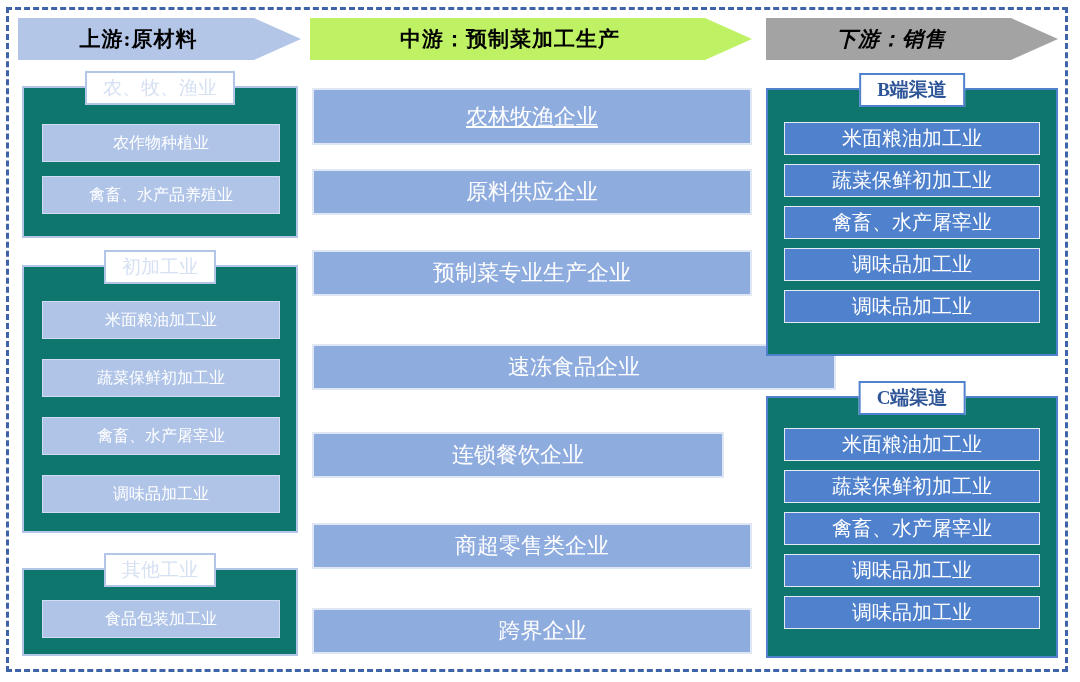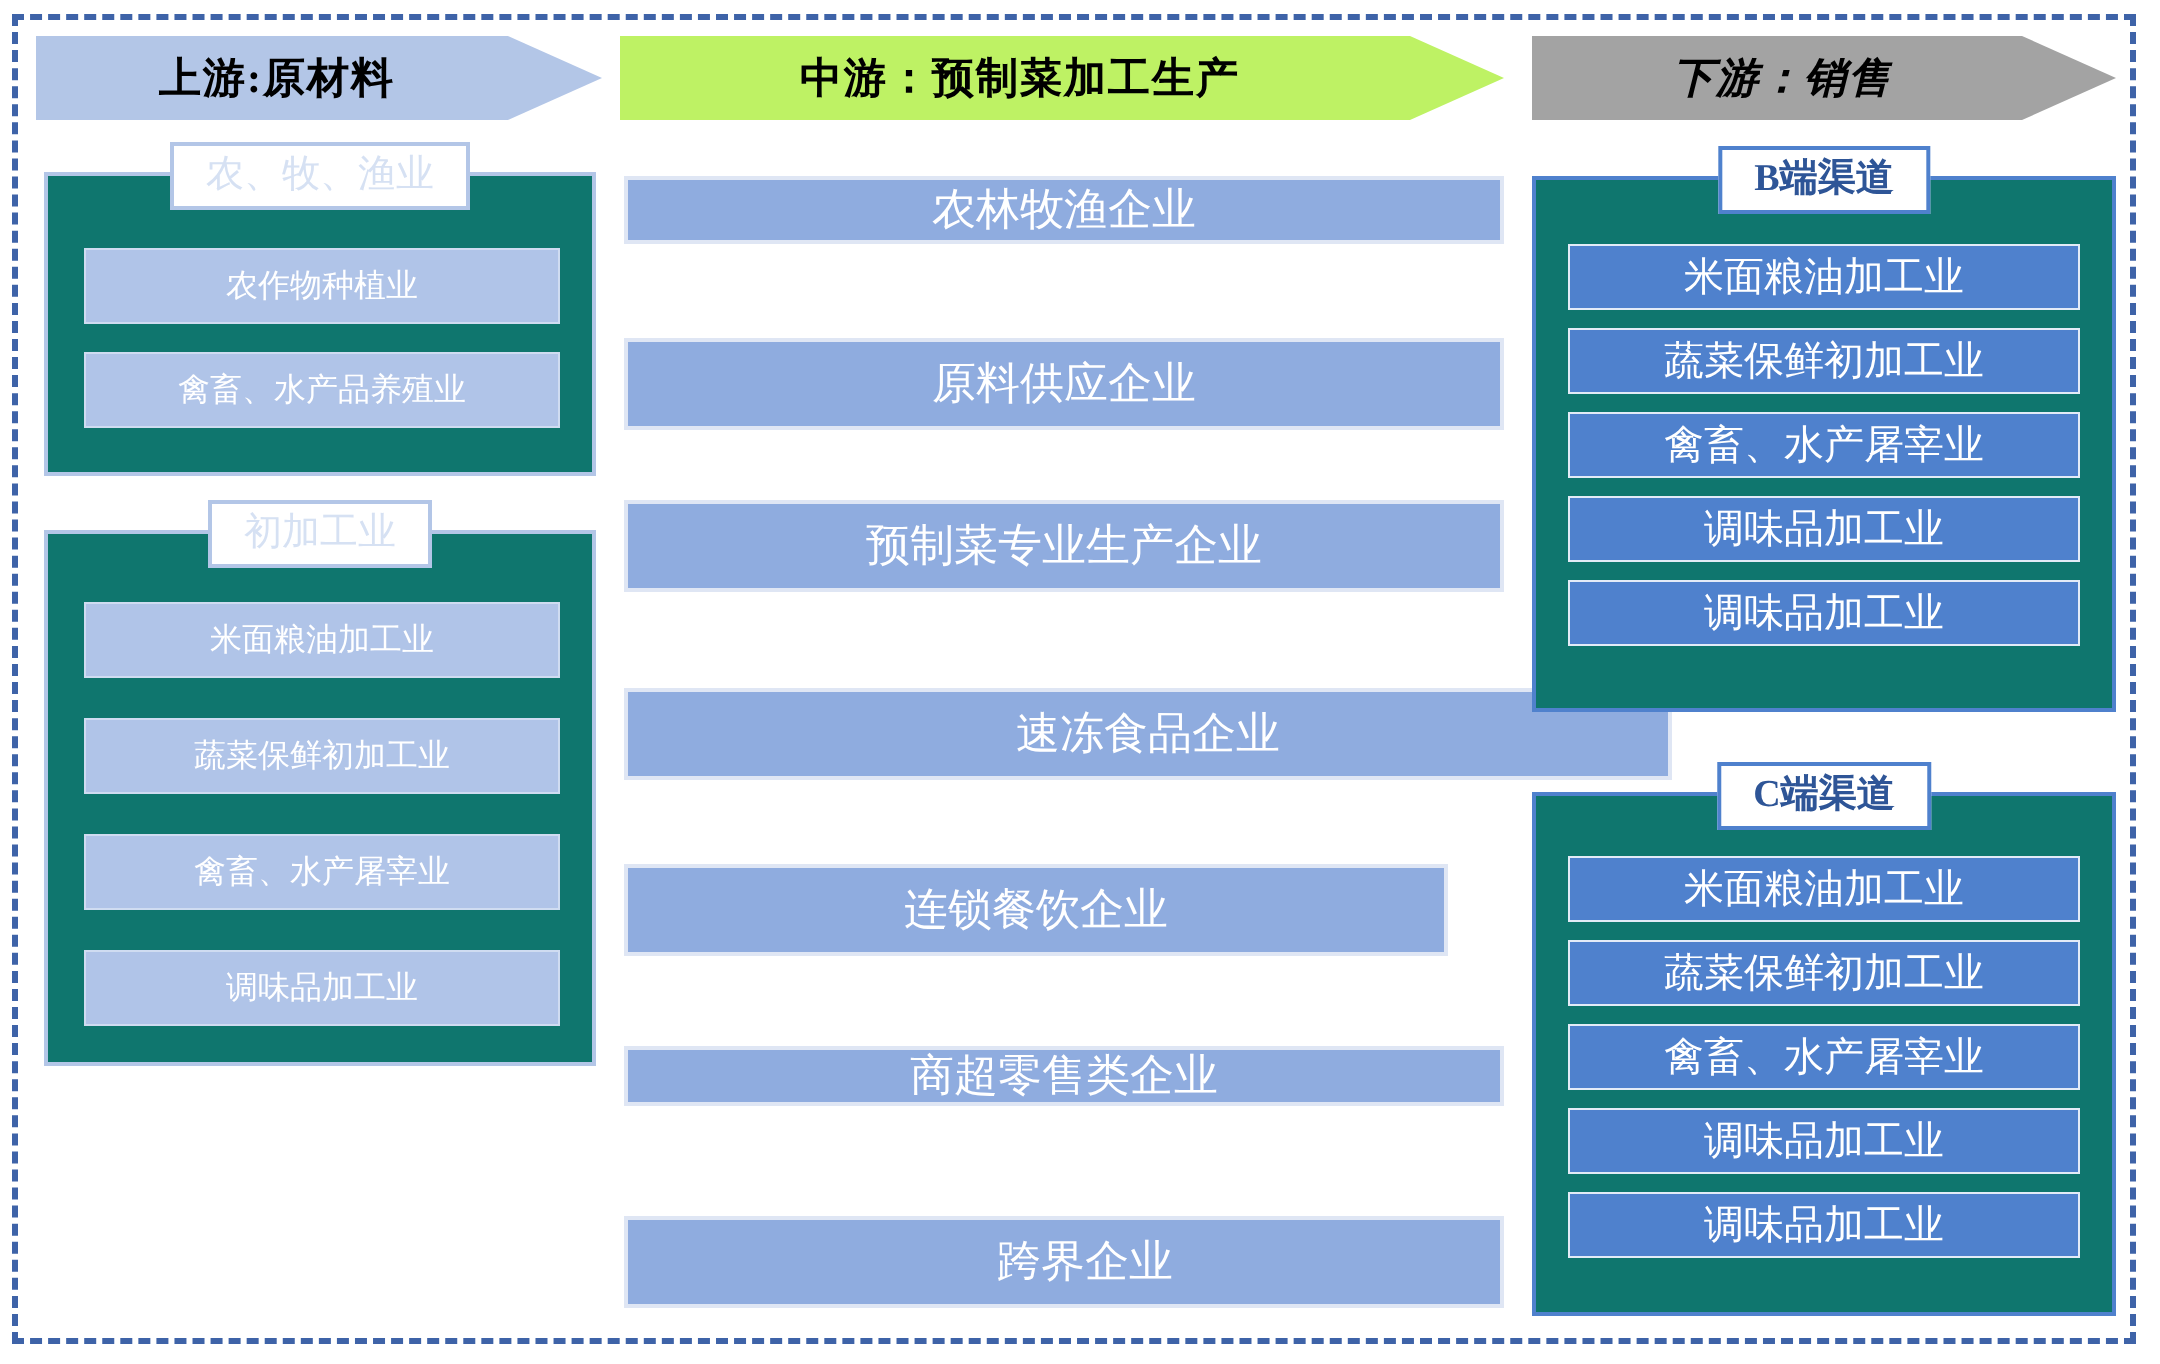--- a/index.html
+++ b/index.html
@@ -89,27 +89,31 @@
   </div>
 
   <div class="group" style="left:22px;top:265px;width:276px;height:268px;">
     <div class="group-label">初加工业</div>
     <div class="chip chip-light" style="left:18px;top:34px;width:238px;height:38px;">米面粮油加工业</div>
     <div class="chip chip-light" style="left:18px;top:92px;width:238px;height:38px;">蔬菜保鲜初加工业</div>
     <div class="chip chip-light" style="left:18px;top:150px;width:238px;height:38px;">禽畜、水产屠宰业</div>
     <div class="chip chip-light" style="left:18px;top:208px;width:238px;height:38px;">调味品加工业</div>
   </div>
 
+  <div class="group" style="left:22px;top:568px;width:276px;height:88px;">
+    <div class="group-label">其他工业</div>
+    <div class="chip chip-light" style="left:18px;top:30px;width:238px;height:38px;">食品包装加工业</div>
+  </div>
 
-  <div class="chip chip-mid" style="left:312px;top:88px;width:440px;height:34px;">农林牧渔企业</div>
+  <div class="chip chip-mid" style="left:312px;top:88px;width:440px;height:57px;text-decoration:underline;">农林牧渔企业</div>
   <div class="chip chip-mid" style="left:312px;top:169px;width:440px;height:46px;">原料供应企业</div>
   <div class="chip chip-mid" style="left:312px;top:250px;width:440px;height:46px;">预制菜专业生产企业</div>
   <div class="chip chip-mid" style="left:312px;top:344px;width:524px;height:46px;">速冻食品企业</div>
   <div class="chip chip-mid" style="left:312px;top:432px;width:412px;height:46px;">连锁餐饮企业</div>
-  <div class="chip chip-mid" style="left:312px;top:523px;width:440px;height:30px;">商超零售类企业</div>
+  <div class="chip chip-mid" style="left:312px;top:523px;width:440px;height:46px;">商超零售类企业</div>
   <div class="chip chip-mid" style="left:312px;top:608px;width:440px;height:46px;padding-left:21px;">跨界企业</div>
 
   <div class="group dark" style="left:766px;top:88px;width:292px;height:268px;">
     <div class="group-label">B端渠道</div>
     <div class="chip chip-dark" style="left:16px;top:32px;width:256px;height:33px;">米面粮油加工业</div>
     <div class="chip chip-dark" style="left:16px;top:74px;width:256px;height:33px;">蔬菜保鲜初加工业</div>
     <div class="chip chip-dark" style="left:16px;top:116px;width:256px;height:33px;">禽畜、水产屠宰业</div>
     <div class="chip chip-dark" style="left:16px;top:158px;width:256px;height:33px;">调味品加工业</div>
     <div class="chip chip-dark" style="left:16px;top:200px;width:256px;height:33px;">调味品加工业</div>
   </div>

